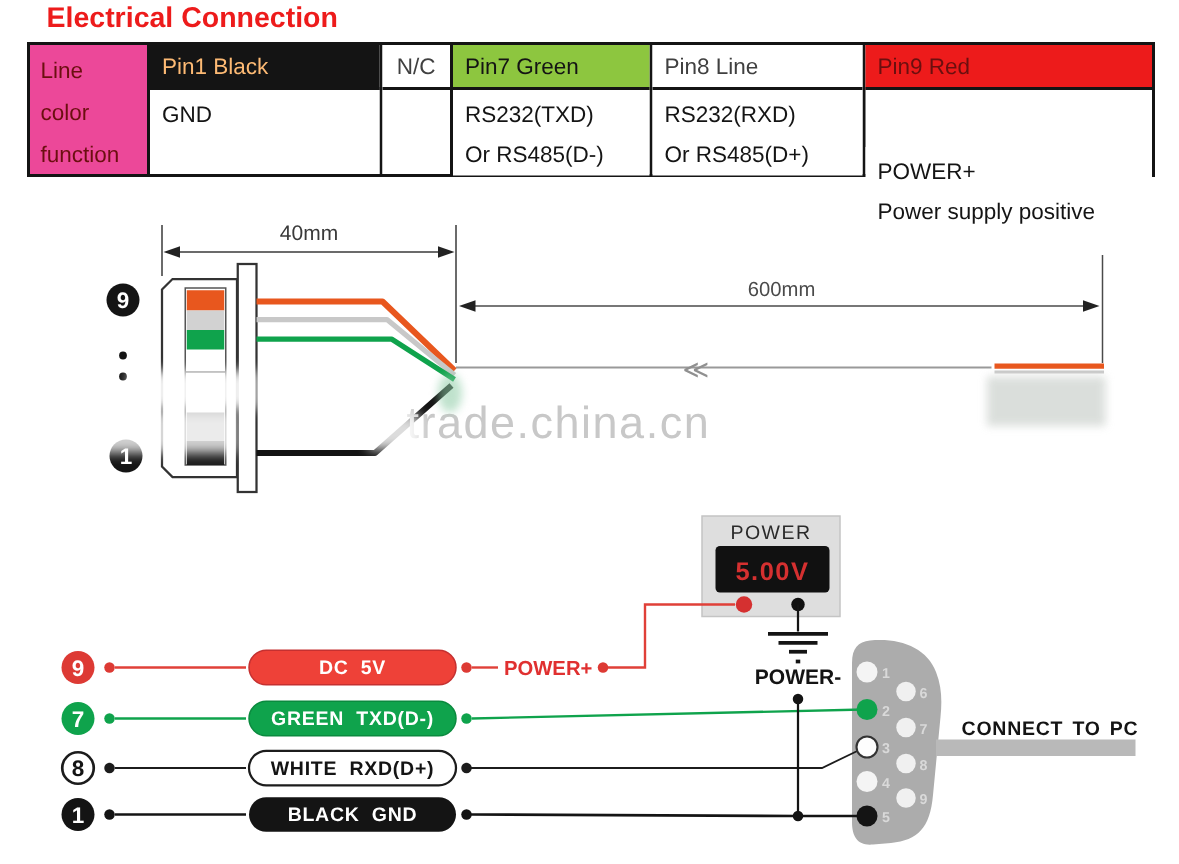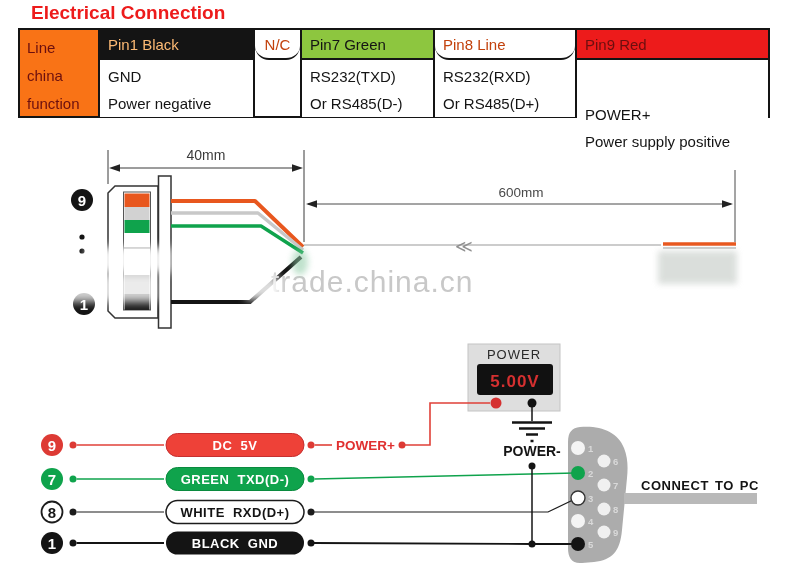--- a/index.html
+++ b/index.html
@@ -2,30 +2,30 @@
 <html><head>
 <meta charset="utf-8">
 <style>
   html,body{margin:0;padding:0;background:#ffffff;}
   #canvas{position:relative;width:786px;height:576px;background:#ffffff;overflow:hidden;
           font-family:"Liberation Sans",sans-serif;}
   .title{position:absolute;left:31px;top:2px;font-size:19px;font-weight:bold;color:#ED1B1B;}
   
   .ptable{position:absolute;left:18px;top:28px;width:752px;height:90px;display:flex;
           border:2px solid #141414;box-sizing:border-box;font-size:15px;color:#141414;}
-  .t-left{width:80px;flex:0 0 80px;background:#f97316;color:#6B0F0F;padding:4px 0 0 7px;
+  .t-left{width:80px;flex:0 0 80px;background:#ec4899;color:#6B0F0F;padding:4px 0 0 7px;
           box-sizing:border-box;line-height:28px;border-right:2px solid #141414;}
   .t-col{display:flex;flex-direction:column;border-right:2px solid #141414;box-sizing:border-box;}
   .t-col:last-child{border-right:none;gap:38px;}
   .t-head{height:30px;flex:0 0 30px;line-height:30px;padding-left:8px;
           border-bottom:2px solid #141414;box-sizing:border-box;white-space:nowrap;}
   .t-head.center{padding-left:0;text-align:center;}
   .head-black{background:#141414;color:#fdba74;}
   .head-green{background:#8DC63F;color:#141414;}
-  .head-white{background:#ffffff;color:#c2410c;border-radius:14px;}
+  .head-white{background:#ffffff;color:#404040;}
   .head-red{background:#ED1B1B;color:#6B0F0F;}
   .t-body{flex:1;background:#ffffff;padding:3px 0 0 8px;line-height:27px;white-space:nowrap;}
   
   text{font-family:"Liberation Sans",sans-serif;}
   .dimtxt{font-size:14px;fill:#3A3A3A;}
   .dimtxt2{font-size:13.5px;fill:#4A4A4A;}
   .wm{font-size:30px;fill:#C8C8C8;letter-spacing:1px;}
   .disctxt{font-size:15px;font-weight:bold;fill:#ffffff;}
   .discdark{fill:#141414;}
   .pilltxt{font-size:13px;font-weight:bold;fill:#ffffff;word-spacing:4px;letter-spacing:.5px;}
@@ -41,28 +41,27 @@
 </head>
 <body>
 
 <div id="canvas">
 
   <div class="title">Electrical Connection</div>
 
   <div class="ptable">
     <div class="t-left">
       <div>Line</div>
-      <div>china</div>
+      <div>color</div>
       <div>function</div>
     </div>
     <div class="t-col" style="width:155px;">
       <div class="t-head head-black">Pin1 Black</div>
       <div class="t-body">
         <div>GND</div>
-        <div>Power negative</div>
       </div>
     </div>
     <div class="t-col" style="width:47px;">
       <div class="t-head head-white center">N/C</div>
       <div class="t-body">
         <div></div>
         <div></div>
       </div>
     </div>
     <div class="t-col" style="width:133px;justify-content:space-between;">

